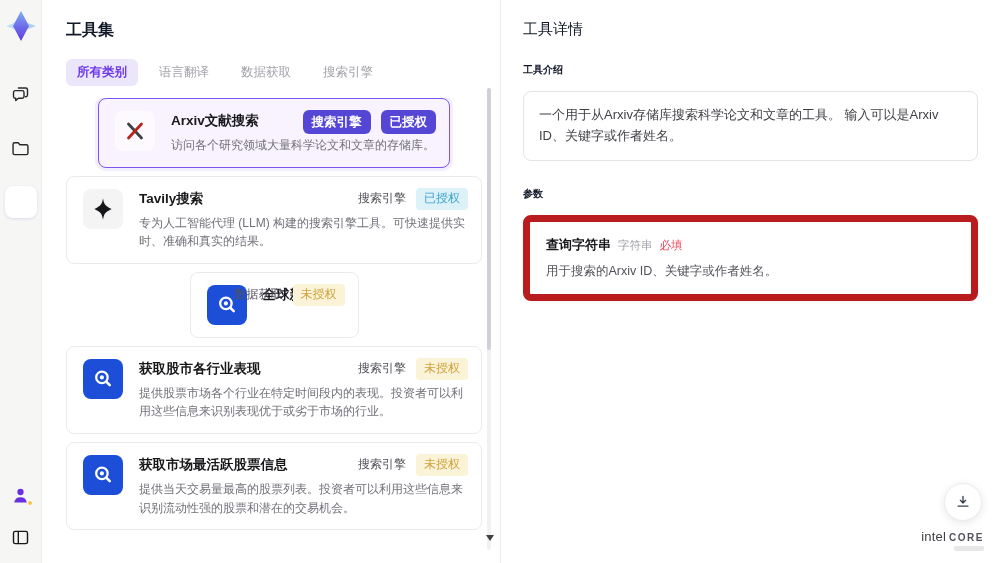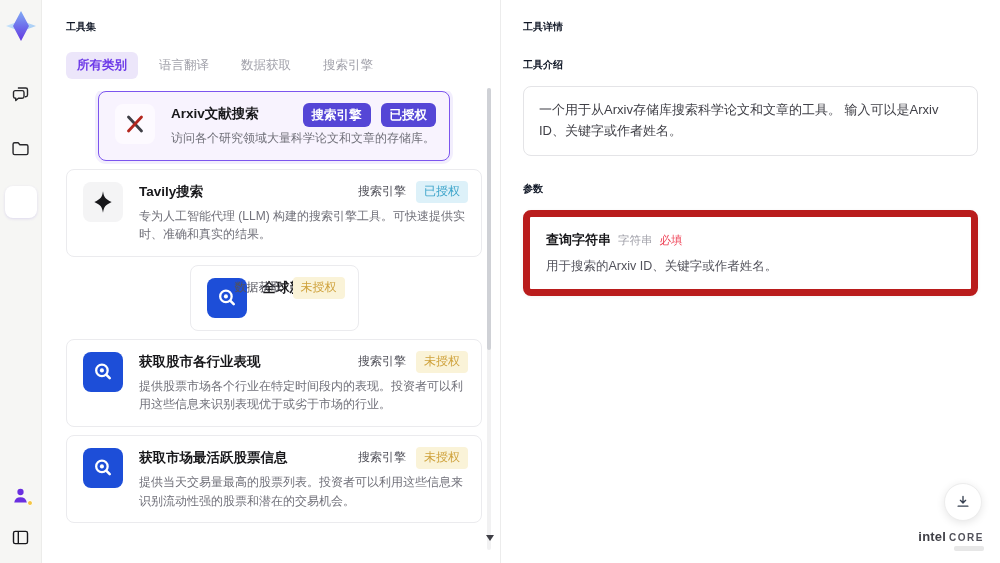--- a/index.html
+++ b/index.html
@@ -17,21 +17,21 @@
   .rail-btn svg { width:21px; height:21px; }
   .rail-btn.active { background:#ffffff; box-shadow:0 1px 3px rgba(80,50,200,.14); }
   .rail-spacer { flex:1; }
   .rail-bottom { display:flex; flex-direction:column; gap:10px; align-items:center; }
   .avatar-wrap { position:relative; }
   .avatar-dot { position:absolute; right:4px; bottom:5px; width:6px; height:6px;
     border-radius:50%; background:#f5c542; border:1px solid #fff; }
 
   
   .list-panel { width:458px; flex:none; padding:20px 18px 0 24px; position:relative; }
-  .panel-title { font-size:10px; font-weight:700; color:#111827; }
+  .panel-title { font-size:16px; font-weight:700; color:#111827; }
   .tabs { display:flex; gap:10px; margin-top:18px; align-items:center; }
   .tab { font-size:12.5px; color:#a1a1aa; padding:5px 11px; border-radius:6px; cursor:pointer; white-space:nowrap; }
   .tab.active { background:#ece6fa; color:#6d3ae8; font-weight:700; }
 
   .tool-list { margin-top:12px; display:flex; flex-direction:column; gap:8px;
     height:452px; overflow:hidden;align-items:center; }
   .tool-card { background:#fff; border:1px solid #ebebee; border-radius:8px;
     padding:12px 14px 12px 16px; display:flex; gap:16px; align-items:flex-start;
     position:relative; cursor:pointer; flex:none; }
   .tool-card.selected { background:#f8f3fe; border:1.5px solid #7c55ee;
@@ -57,42 +57,42 @@
   .sb-track { position:absolute; right:9px; top:88px; width:4px; height:462px;
     background:#f1f1f2; border-radius:2px; }
   .sb-thumb { position:absolute; right:9px; top:88px; width:4px; height:262px;
     background:#cfd1d6; border-radius:2px; }
   .sb-arrow { position:absolute; right:6px; bottom:22px; width:0; height:0;
     border-left:4.5px solid transparent; border-right:4.5px solid transparent;
     border-top:6px solid #3f3f46; }
 
   
   .detail-panel { flex:1; border-left:1px solid #ececec; padding:20px 22px 0; }
-  .detail-title { font-size:10px; font-weight:700; color:#111827; }
+  .detail-title { font-size:15px; font-weight:400; color:#111827; }
   .section-h { font-size:10px; font-weight:700; color:#111827; }
   .h-intro { margin-top:24px; }
   .intro-box { margin-top:14px; border:1px solid #e4e4e7; border-radius:8px;
     padding:13px 15px; font-size:13px; color:#3f3f46; line-height:1.6; background:#fff; }
   .h-params { margin-top:26px; }
   .param-card { margin-top:14px; border:7px solid #b91c1c; border-radius:8px;
     padding:14px 16px; background:#fff; box-shadow:0 1px 4px rgba(0,0,0,.05); }
   .param-head { display:flex; align-items:baseline; gap:7px; }
   .param-name { font-size:13px; font-weight:700; color:#18181b; }
   .param-type { font-size:11.5px; color:#a1a1aa; }
   .param-req { font-size:11.5px; color:#ef4458; }
   .param-desc { margin-top:9px; font-size:12.5px; color:#52525b; }
 
   
   .fab { position:absolute; right:18px; bottom:42px; width:38px; height:38px; border-radius:50%;
     background:#fff; border:1px solid #ededed; box-shadow:0 2px 8px rgba(0,0,0,.10);
     display:flex; align-items:center; justify-content:center; cursor:pointer; }
   .fab svg { width:18px; height:18px; }
   .brand { position:absolute; right:16px; bottom:12px; text-align:right; line-height:1; }
   .brand-row { display:flex; align-items:baseline; gap:3px; justify-content:flex-end; }
-  .brand-intel { font-size:13px; font-weight:700; color:#3f3f46; letter-spacing:.2px; }
+  .brand-intel { font-size:13px; font-weight:400; color:#3f3f46; letter-spacing:.2px; }
   .brand-core { font-size:10px; font-weight:700; color:#52525b; letter-spacing:1.5px; }
   .brand-sub { margin-top:3px; margin-left:auto; width:30px; height:5px;
     background:#e7e7e7; border-radius:2px; }
 </style>
 </head>
 <body>
 
 <svg width="0" height="0" style="position:absolute" aria-hidden="true">
   <defs>
     <linearGradient id="g-blue" x1="0" y1="0" x2="1" y2="1">

